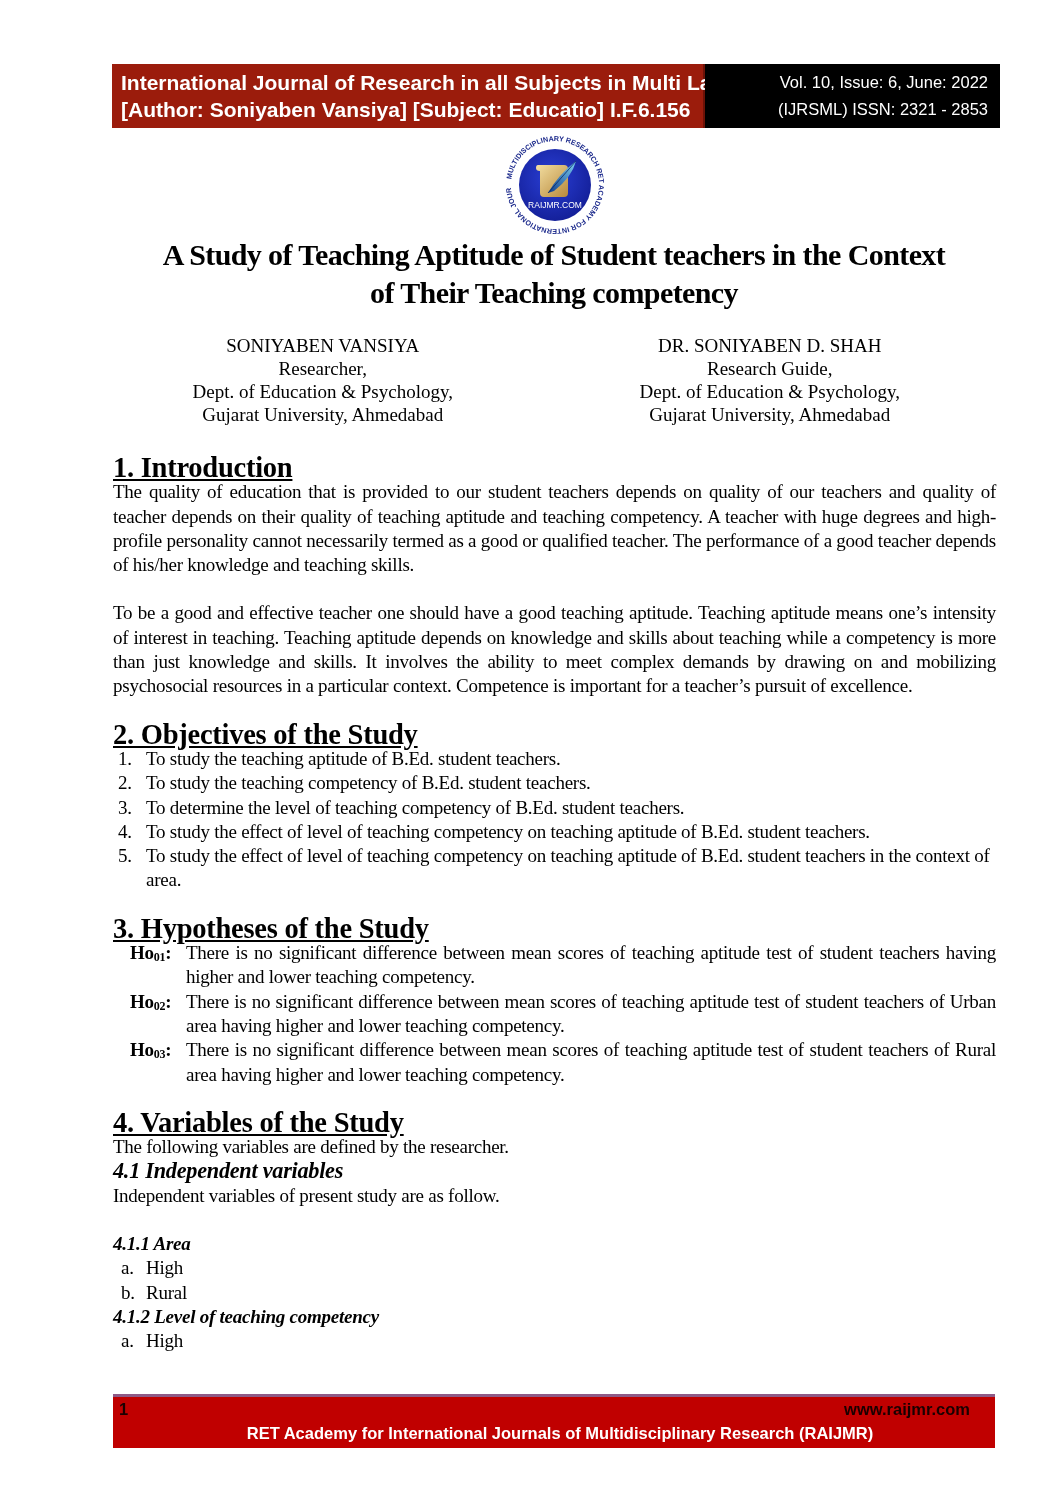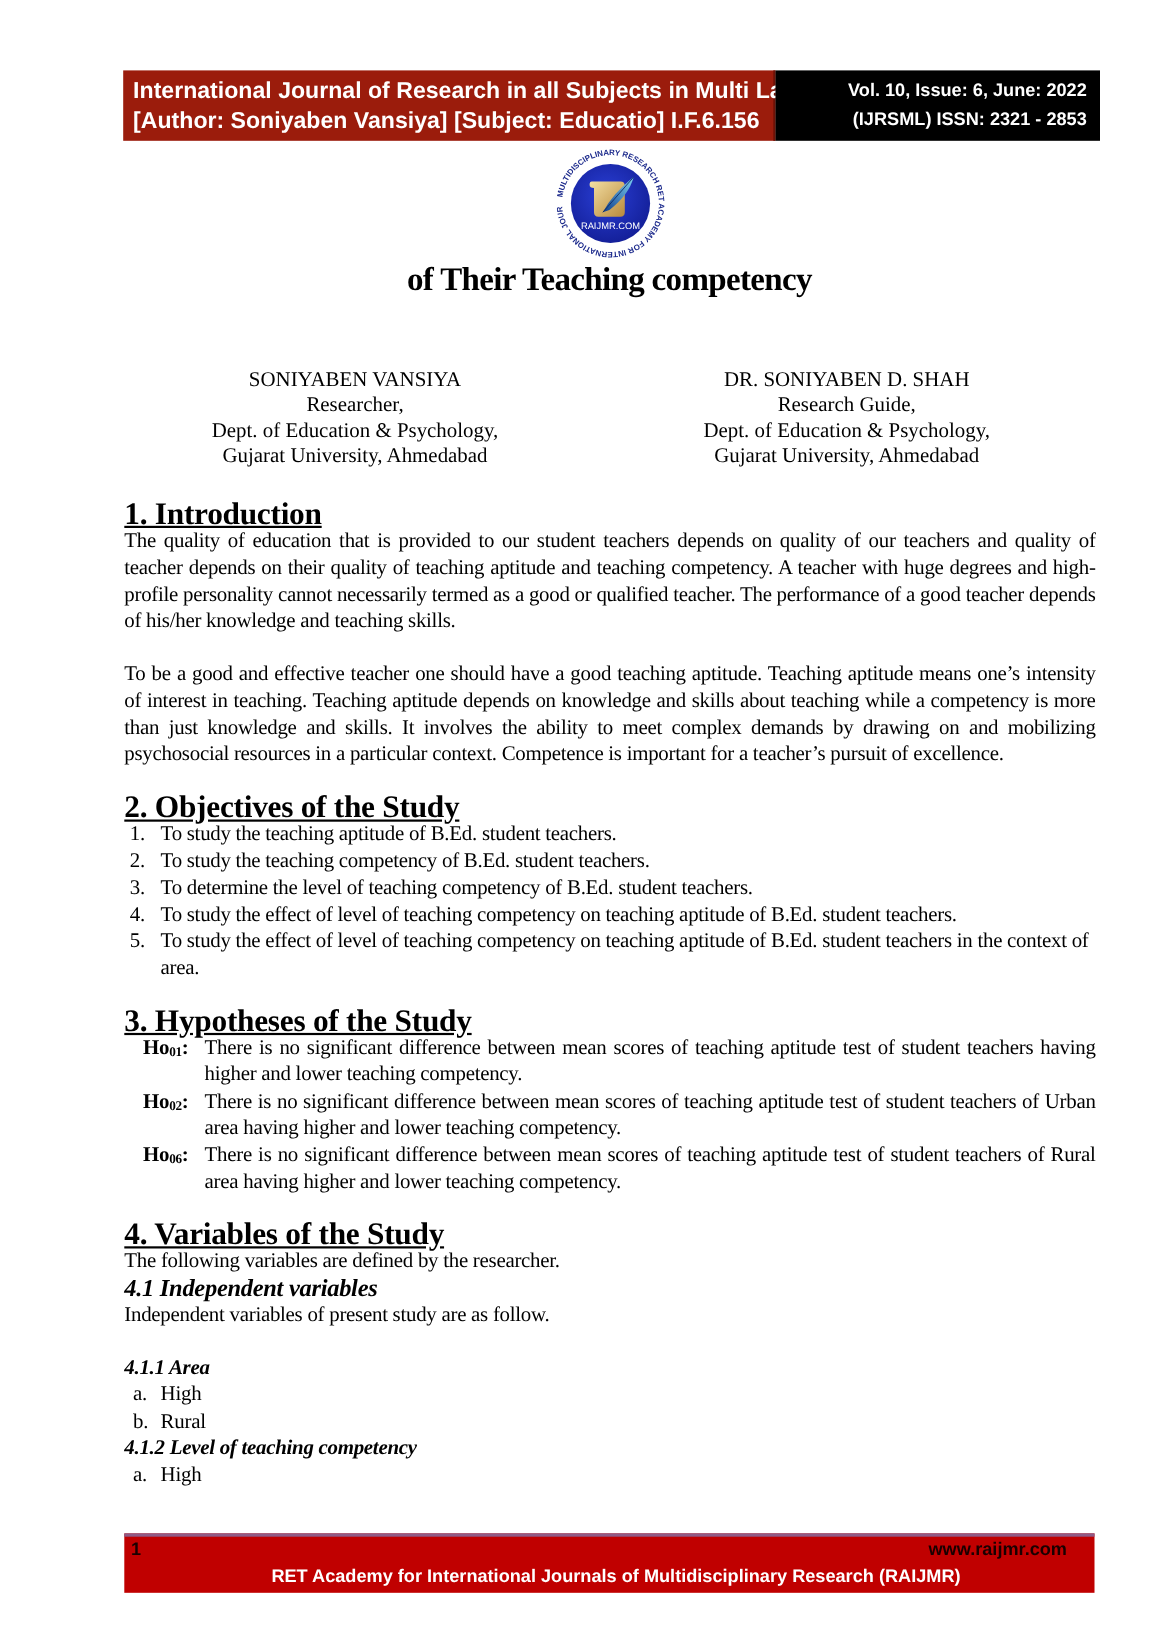--- a/index.html
+++ b/index.html
@@ -37,21 +37,21 @@
       border-right: 2px solid #6d1207;
     }
     .header-right {
       background: #000000;
       flex: 1;
       height: 100%;
       box-sizing: border-box;
       padding: 5px 12px 0 0;
       color: #ffffff;
       font-family: "Liberation Sans", "DejaVu Sans", sans-serif;
-      font-weight: bold;
+      font-weight: normal;
       font-size: 16.5px;
       line-height: 27px;
       text-align: right;
     }
     .header-line { display: block; white-space: nowrap; }
 
     .logo {
       position: absolute;
       left: 502px;
       top: 135px;
@@ -230,20 +230,21 @@
     <g>
       <path d="M 36,30 L 62,30 Q 66,30 66,34 L 66,58 Q 66,62 62,62 L 42,62 Q 38,62 38,58 L 38,36 Q 34,36 34,33 Q 34,30 36,30 Z" fill="url(#scrollGrad)"></path>
       <path d="M 46,58 Q 56,40 74,26 Q 70,42 52,56 Z" fill="url(#quillGrad)"></path>
       <path d="M 46,58 L 74,26" stroke="#0b2a66" stroke-width="0.8"></path>
     </g>
     <text x="53" y="73" font-size="8.5" fill="#ffffff" text-anchor="middle" font-family="Liberation Sans, sans-serif">RAIJMR.COM</text>
   </svg>
 </div>
 
 <div class="title">
+  <div>A Study of Teaching Aptitude of Student teachers in the Context</div>
   <div>of Their Teaching competency</div>
 </div>
 
 <div class="authors">
   <div class="author-col left">
     <span>SONIYABEN VANSIYA</span>
     <span>Researcher,</span>
     <span>Dept. of Education &amp; Psychology,</span>
     <span>Gujarat University, Ahmedabad</span>
   </div>
@@ -298,21 +299,21 @@
     <h2 class="heading">3. Hypotheses of the Study</h2>
     <div class="hyp-item">
       <span class="hyp-label"><span>Ho</span><sub>01</sub>:</span>
       <span class="hyp-text">There is no significant difference between mean scores of teaching aptitude test of student teachers having higher and lower teaching competency.</span>
     </div>
     <div class="hyp-item">
       <span class="hyp-label"><span>Ho</span><sub>02</sub>:</span>
       <span class="hyp-text">There is no significant difference between mean scores of teaching aptitude test of student teachers of Urban area having higher and lower teaching competency.</span>
     </div>
     <div class="hyp-item">
-      <span class="hyp-label"><span>Ho</span><sub>06</sub>:</span>
+      <span class="hyp-label"><span>Ho</span><sub>03</sub>:</span>
       <span class="hyp-text">There is no significant difference between mean scores of teaching aptitude test of student teachers of Rural area having higher and lower teaching competency.</span>
     </div>
   </section>
 
   <div class="gap"></div>
 
   <section>
     <h2 class="heading">4. Variables of the Study</h2>
     <p class="para">The following variables are defined by the researcher.</p>
     <h3 class="subheading">4.1 Independent variables</h3>

